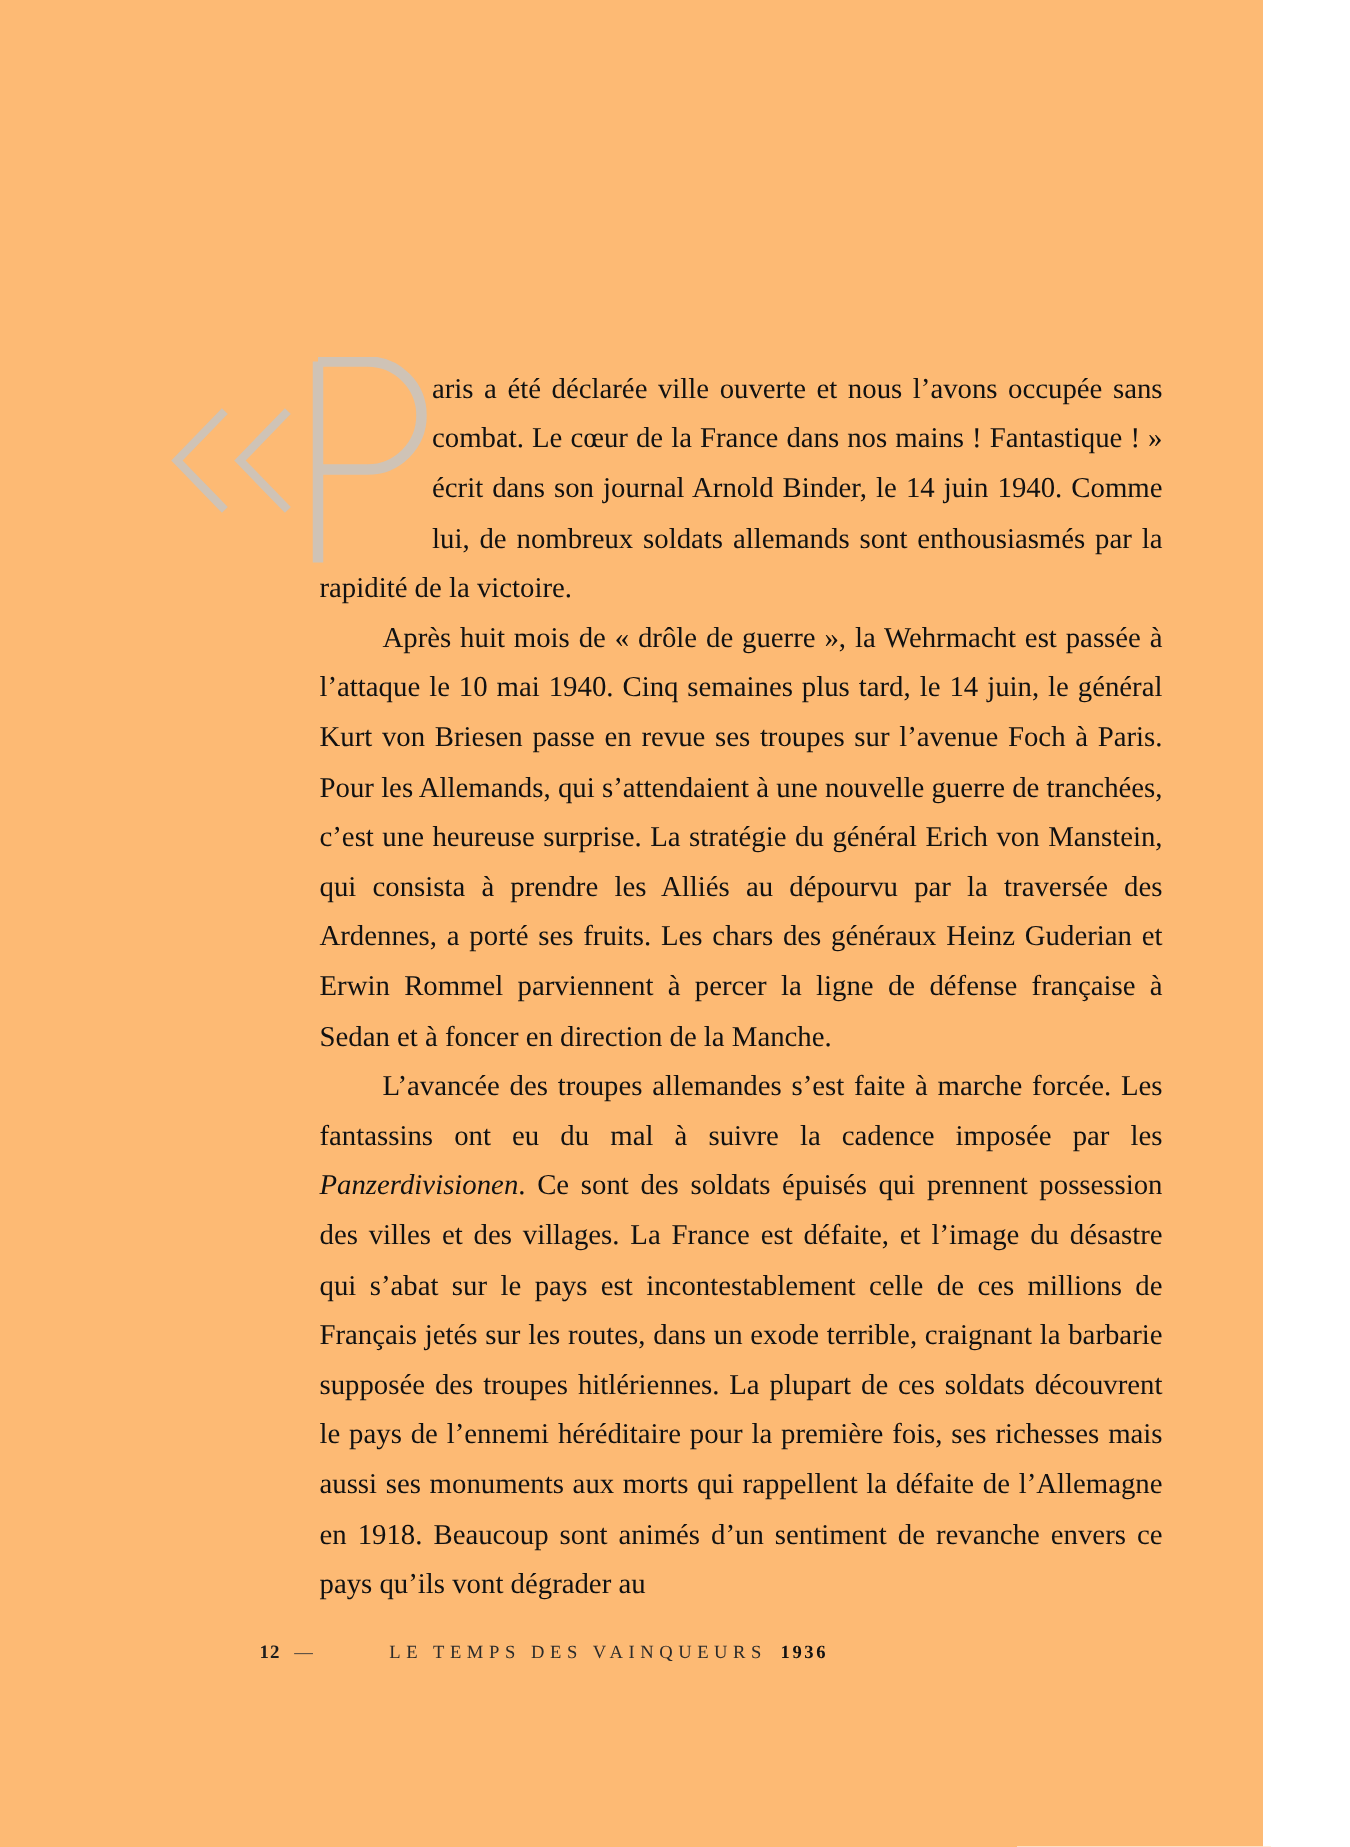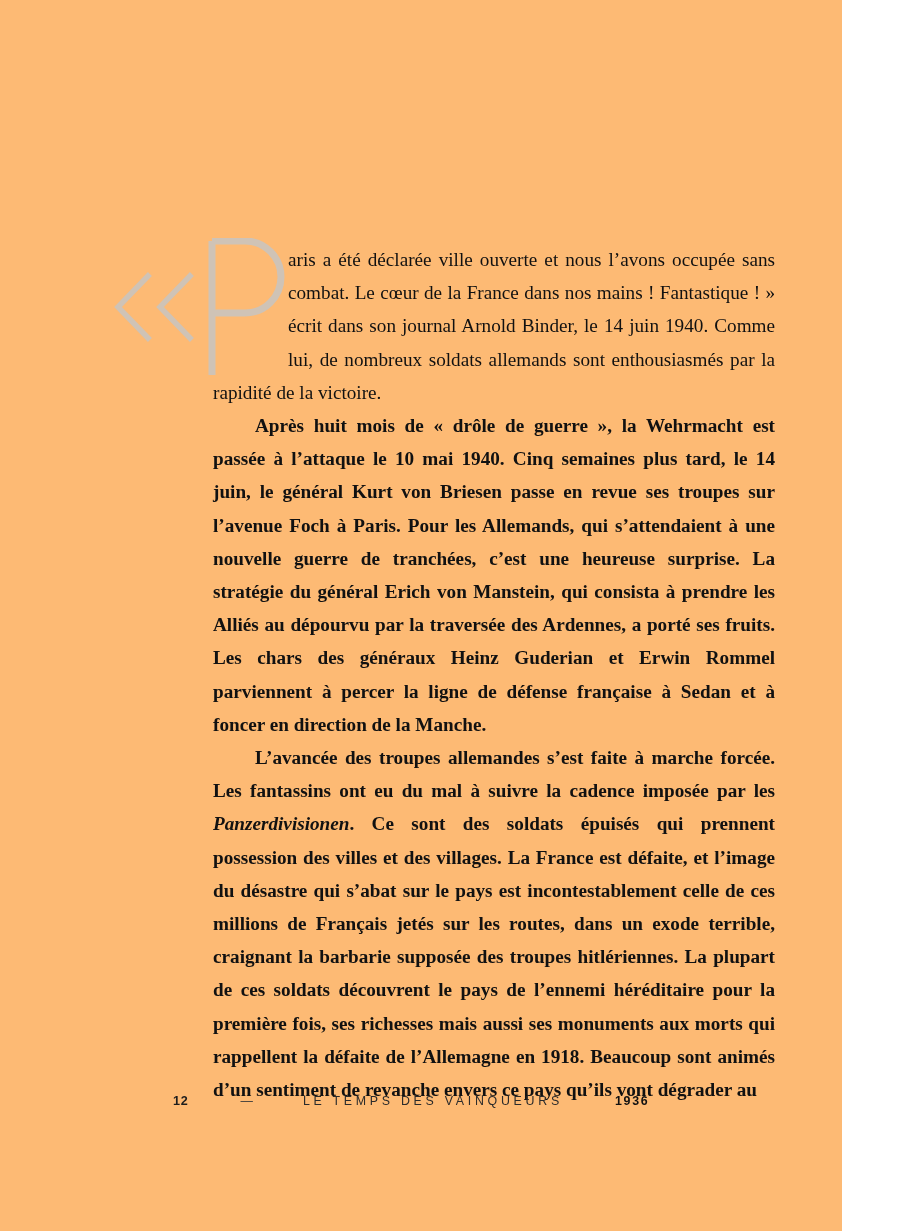--- a/index.html
+++ b/index.html
@@ -34,21 +34,20 @@
     line-height: 33.2px;
     text-align: justify;
     text-justify: inter-word;
     color: #111111;
     hyphens: manual;
     -webkit-hyphens: manual;
   }
 
   .body-paragraph + .body-paragraph {
     text-indent: 42px;
-    font-weight: bold;
   }
 
   .body-paragraph em,
   .body-paragraph .italic {
     font-style: italic;
   }
 
   
   .opening-mark {
     position: absolute;
@@ -103,39 +102,39 @@
     shape-outside: inset(0);
   }
 
   
   .page-footer {
     position: absolute;
     left: 173px;
     top: 1094px;
     display: flex;
     align-items: flex-start;
-    font-family: Liberation Sans, sans-serif;
+    font-family: Liberation Serif, serif;
     font-size: 12.4px;
     color: #1d1d1d;
     white-space: pre;
-    gap: 43px;
   }
   .footer-folio {
     font-weight: 700;
     letter-spacing: 0.06em;
     font-size: 12.6px;
   }
   .footer-dash {
     margin: 0 7px 0 9px;
     color: #3a3a3a;
   }
   .footer-title {
     letter-spacing: 0.30em;
     font-weight: 400;
     color: #2b2b2b;
+    margin-left: 44px;
   }
   .footer-year {
     margin-left: 9px;
     font-weight: 700;
     letter-spacing: 0.14em;
     color: #111111;
   }
 </style>
 </head>
 <body>

